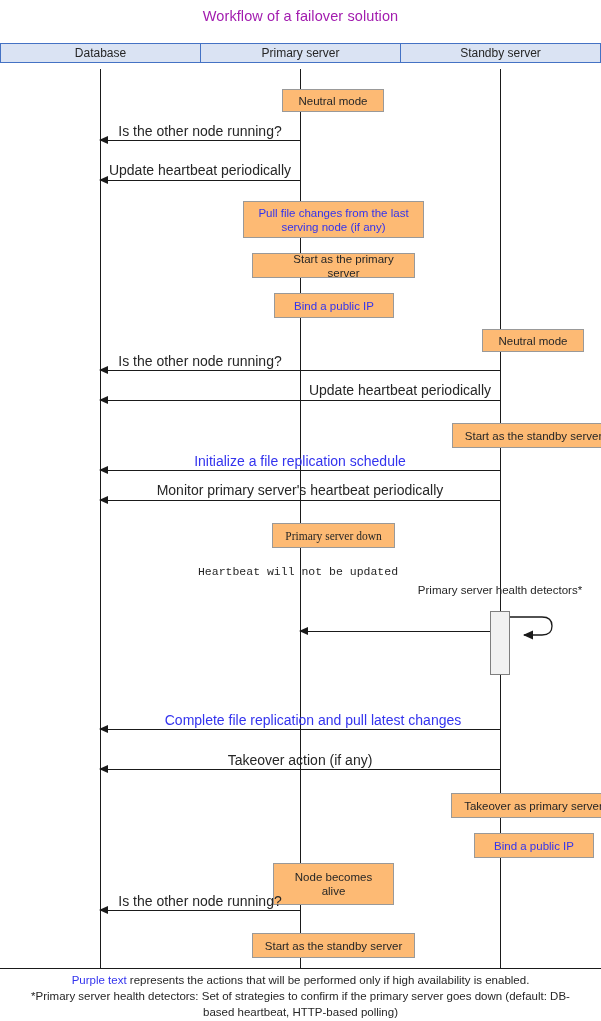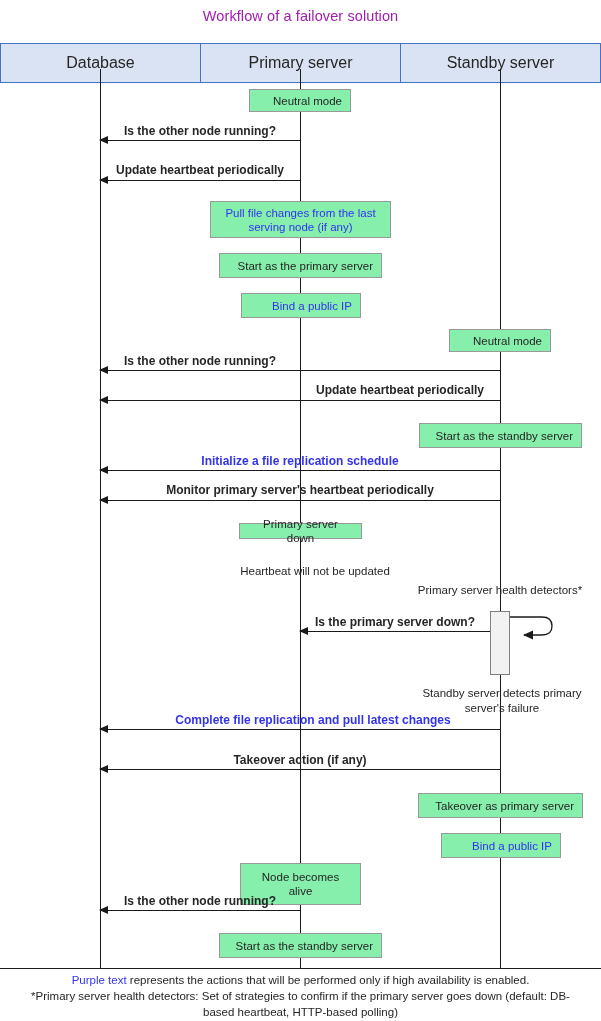--- a/index.html
+++ b/index.html
@@ -28,59 +28,60 @@
     text-align: center;
     font-size: 14.5px;
     color: #a21caf;
     letter-spacing: 0.1px;
   }
 
   
   .lane-header {
     position: absolute;
     top: 43px;
-    height: 40px;
+    height: 20px;
     background: #dae3f3;
     border: 1px solid #4472c4;
     box-sizing: border-box;
     display: flex;
     align-items: center;
     justify-content: center;
-    font-size: 16px;
+    font-size: 12px;
     color: #262626;
   }
   .lane-header.db      { left: 0px;   width: 201px; }
   .lane-header.primary { left: 200px; width: 201px; }
   .lane-header.standby { left: 400px; width: 201px; }
 
   
   .lifeline {
     position: absolute;
     width: 1px;
     background: #1a1a1a;
     top: 69px;
   }
   .lifeline.db      { left: 100px; height: 899px; }
   .lifeline.primary { left: 300px; height: 899px; }
   .lifeline.standby { left: 500px; height: 899px; }
 
   
   .state-box {
     position: absolute;
-    background: #86efac;
+    background: #fdba74;
     border: 1px solid #999999;
     box-sizing: border-box;
     display: flex;
     align-items: center;
-    justify-content: flex-end;
+    justify-content: center;
     text-align: center;
     font-size: 11.5px;
     line-height: 14px;
     color: #262626;
     padding: 2px 8px;
+    margin-left: 33px;
   }
   .state-box.ha-text { color: #3333ee; }
 
   
   .msg {
     position: absolute;
     height: 1px;
     background: #1a1a1a;
   }
   .msg .arrowhead {
@@ -91,25 +92,24 @@
     border-top: 4.5px solid transparent;
     border-bottom: 4.5px solid transparent;
   }
   .msg .arrowhead.left {
     left: -1px;
     border-right: 9px solid #1a1a1a;
   }
   .msg-label {
     position: absolute;
     text-align: center;
-    font-size: 12px;
+    font-size: 14px;
     line-height: 14px;
     color: #262626;
     white-space: nowrap;
-    font-weight: bold;
   }
   .msg-label.ha-text { color: #3333ee; }
 
   
   .note {
     position: absolute;
     text-align: center;
     font-size: 11.5px;
     line-height: 15px;
     color: #262626;
@@ -179,21 +179,21 @@
 
   <div class="msg" style="left:100px; top:180px; width:200px;">
     <span class="arrowhead left"></span>
   </div>
   <div class="msg-label" style="left:100px; top:163px; width:200px;">Update heartbeat periodically</div>
 
   <div class="state-box ha-text" style="left:210px; top:201px; width:181px; height:37px;">
     <span>Pull file changes from the last serving node (if any)</span>
   </div>
 
-  <div class="state-box" style="left:219px; top:253px; width:163px; height:25px;">
+  <div class="state-box" style="left:219px; top:253px; width:163px; height:25px;padding-left:28px;">
     <span>Start as the primary server</span>
   </div>
 
   <div class="state-box ha-text" style="left:241px; top:293px; width:120px; height:25px;">
     <span>Bind a public IP</span>
   </div>
 
   <div class="state-box" style="left:449px; top:329px; width:102px; height:23px;">
     <span>Neutral mode</span>
   </div>
@@ -215,43 +215,41 @@
   <div class="msg" style="left:100px; top:470px; width:400px;">
     <span class="arrowhead left"></span>
   </div>
   <div class="msg-label ha-text" style="left:100px; top:454px; width:400px;">Initialize a file replication schedule</div>
 
   <div class="msg" style="left:100px; top:500px; width:400px;">
     <span class="arrowhead left"></span>
   </div>
   <div class="msg-label" style="left:100px; top:483px; width:400px;">Monitor primary server's heartbeat periodically</div>
 
-  <div class="state-box" style="left:239px; top:523px; width:123px; height:16px;">
+  <div class="state-box" style="left:239px; top:523px; width:123px; height:25px;font-family:Liberation Serif, serif;">
     <span>Primary server down</span>
   </div>
 
-  <div class="note" style="left:205px; top:564px; width:220px;">Heartbeat will not be updated</div>
+  <div class="note" style="left:188px; top:564px; width:220px;font-family:Liberation Mono, monospace;">Heartbeat will not be updated</div>
 
   <div class="note" style="left:395px; top:583px; width:210px;">Primary server health detectors*</div>
 
   <div class="activation" style="left:490px; top:611px; width:20px; height:64px;"></div>
 
   <div class="self-loop" style="left:508px; top:612px; width:48px; height:28px;">
     <svg width="48" height="28" viewBox="0 0 48 28">
       <path d="M 2 5 L 34 5 Q 44 5 44 14 Q 44 23 34 23 L 16 23" fill="none" stroke="#1a1a1a" stroke-width="1.3"></path>
       <path d="M 15 23 L 25 18.5 L 25 27.5 Z" fill="#1a1a1a"></path>
     </svg>
   </div>
 
   <div class="msg" style="left:300px; top:631px; width:190px;">
     <span class="arrowhead left"></span>
   </div>
-  <div class="msg-label" style="left:300px; top:615px; width:190px;">Is the primary server down?</div>
-
-  <div class="note" style="left:403px; top:686px; width:198px;">Standby server detects primary server's failure</div>
+
 
   <div class="msg" style="left:100px; top:729px; width:400px;">
     <span class="arrowhead left"></span>
   </div>
   <div class="msg-label ha-text" style="left:113px; top:713px; width:400px;">Complete file replication and pull latest changes</div>
 
   <div class="msg" style="left:100px; top:769px; width:400px;">
     <span class="arrowhead left"></span>
   </div>
   <div class="msg-label" style="left:100px; top:753px; width:400px;">Takeover action (if any)</div>

